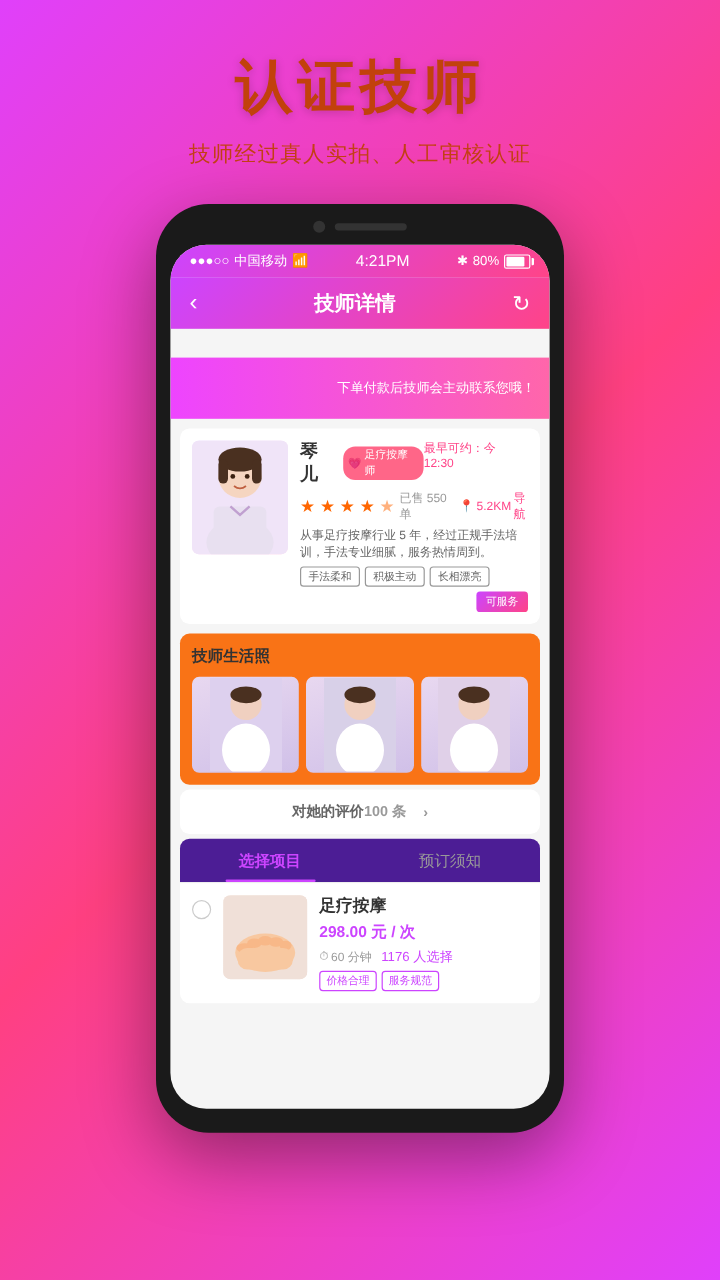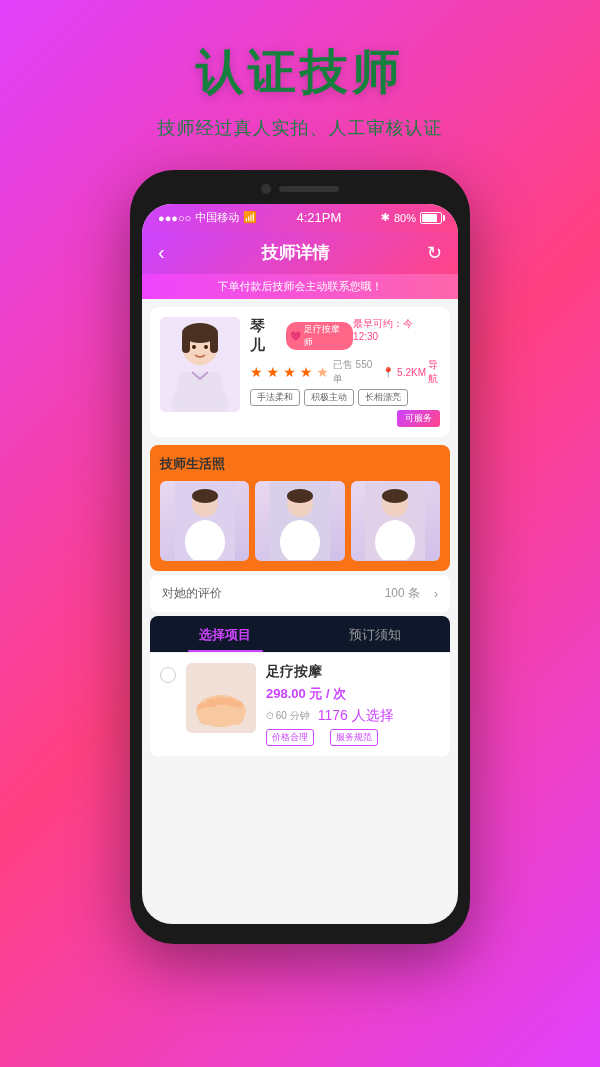--- a/index.html
+++ b/index.html
@@ -9,21 +9,21 @@
       overflow: hidden;
       font-family: -apple-system, 'PingFang SC', 'Microsoft YaHei', sans-serif;
       background: linear-gradient(135deg, #e040fb 0%, #ff4081 50%, #e040fb 100%);
       position: relative;
     }
 
     
     .marketing-section {
       text-align: center;
       padding: 40px 20px 20px;
-      color: #15803d;
+      color: #c2410c;
     }
     .marketing-title {
       font-size: 48px;
       font-weight: 800;
       letter-spacing: 4px;
       margin-bottom: 12px;
       text-shadow: 0 2px 8px rgba(0,0,0,0.2);
     }
     .marketing-subtitle {
       font-size: 18px;
@@ -123,22 +123,23 @@
     }
     .nav-back { font-size: 20px; cursor: pointer; }
     .nav-title { font-size: 17px; font-weight: 600; }
     .nav-refresh { font-size: 18px; cursor: pointer; }
 
     
     .notice-banner {
       background: linear-gradient(90deg, #ee44ff, #ff66aa);
       color: white;
       font-size: 11px;
-      padding: 5px 12px;
-      text-align: center;
+      padding: 18px 12px;
+      text-align: right;
+      margin-top: 24px;
     }
 
     
     .tech-card {
       background: white;
       margin: 8px;
       border-radius: 8px;
       padding: 10px;
       display: flex;
       gap: 10px;
@@ -212,29 +213,30 @@
       justify-content: center;
     }
 
     
     .reviews-row {
       background: white;
       margin: 4px 8px;
       padding: 10px 12px;
       border-radius: 8px;
       display: flex;
-      justify-content: space-between;
-      align-items: center;
+      justify-content: center;
+      align-items: center;
+      font-weight: bold;
     }
     .reviews-label { font-size: 12px; color: #666; }
     .reviews-count { font-size: 12px; color: #999; display: flex; align-items: center; gap: 14px; }
 
     
     .tabs-row {
-      background: #0f172a;
+      background: #4c1d95;
       margin: 4px 8px 0;
       border-radius: 8px 8px 0 0;
       display: flex;
       border-bottom: 1px solid #eee;
     }
     .tab {
       flex: 1;
       text-align: center;
       padding: 10px 0 8px;
       font-size: 13px;
@@ -278,22 +280,22 @@
       flex-shrink: 0;
       display: flex;
       align-items: flex-end;
       justify-content: center;
     }
     .service-info { flex: 1; }
     .service-name { font-size: 14px; font-weight: 700; color: #333; margin-bottom: 4px; }
     .service-price-row { display: flex; gap: 8px; margin-bottom: 4px; }
     .service-price { font-size: 13px; color: #cc44ff; font-weight: 700; }
     .service-duration { font-size: 10px; color: #999; display: flex; align-items: center; gap: 2px; }
-    .service-orders { font-size: 14px; color: #cc44ff; }
-    .service-tags { display: flex; gap: 16px; }
+    .service-orders { font-size: 11px; color: #cc44ff; }
+    .service-tags { display: flex; gap: 4px; }
     .service-tag {
       border: 1px solid #cc44ff;
       color: #cc44ff;
       font-size: 9px;
       padding: 1px 5px;
       border-radius: 3px;
     }
     .radio-btn {
       width: 16px;
       height: 16px;
@@ -387,20 +389,21 @@
           <span class="star">★</span>
           <span class="star">★</span>
           <span class="star-half">★</span>
           <span class="sales">已售 550 单</span>
           <span class="distance">
             <span>📍</span>
             <span>5.2KM</span>
             <span>导航</span>
           </span>
         </div>
+        <div class="tech-desc">从事足疗按摩行业 5 年，经过正规手法培训，手法专业细腻，服务热情周到。</div>
         <div class="tags">
           <span class="tag">手法柔和</span>
           <span class="tag">积极主动</span>
           <span class="tag">长相漂亮</span>
           <span class="tag-available">可服务</span>
         </div>
       </div>
     </div>
 
     <div class="section">

